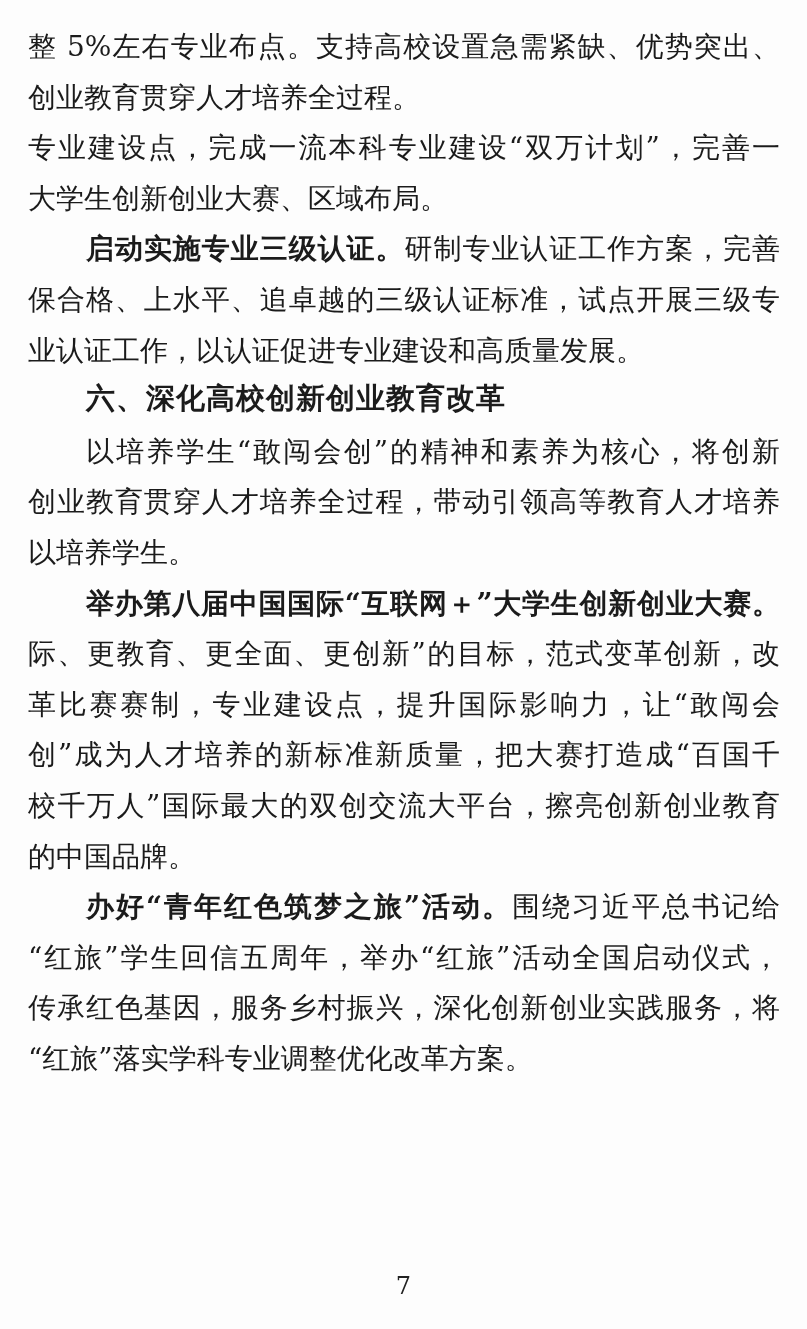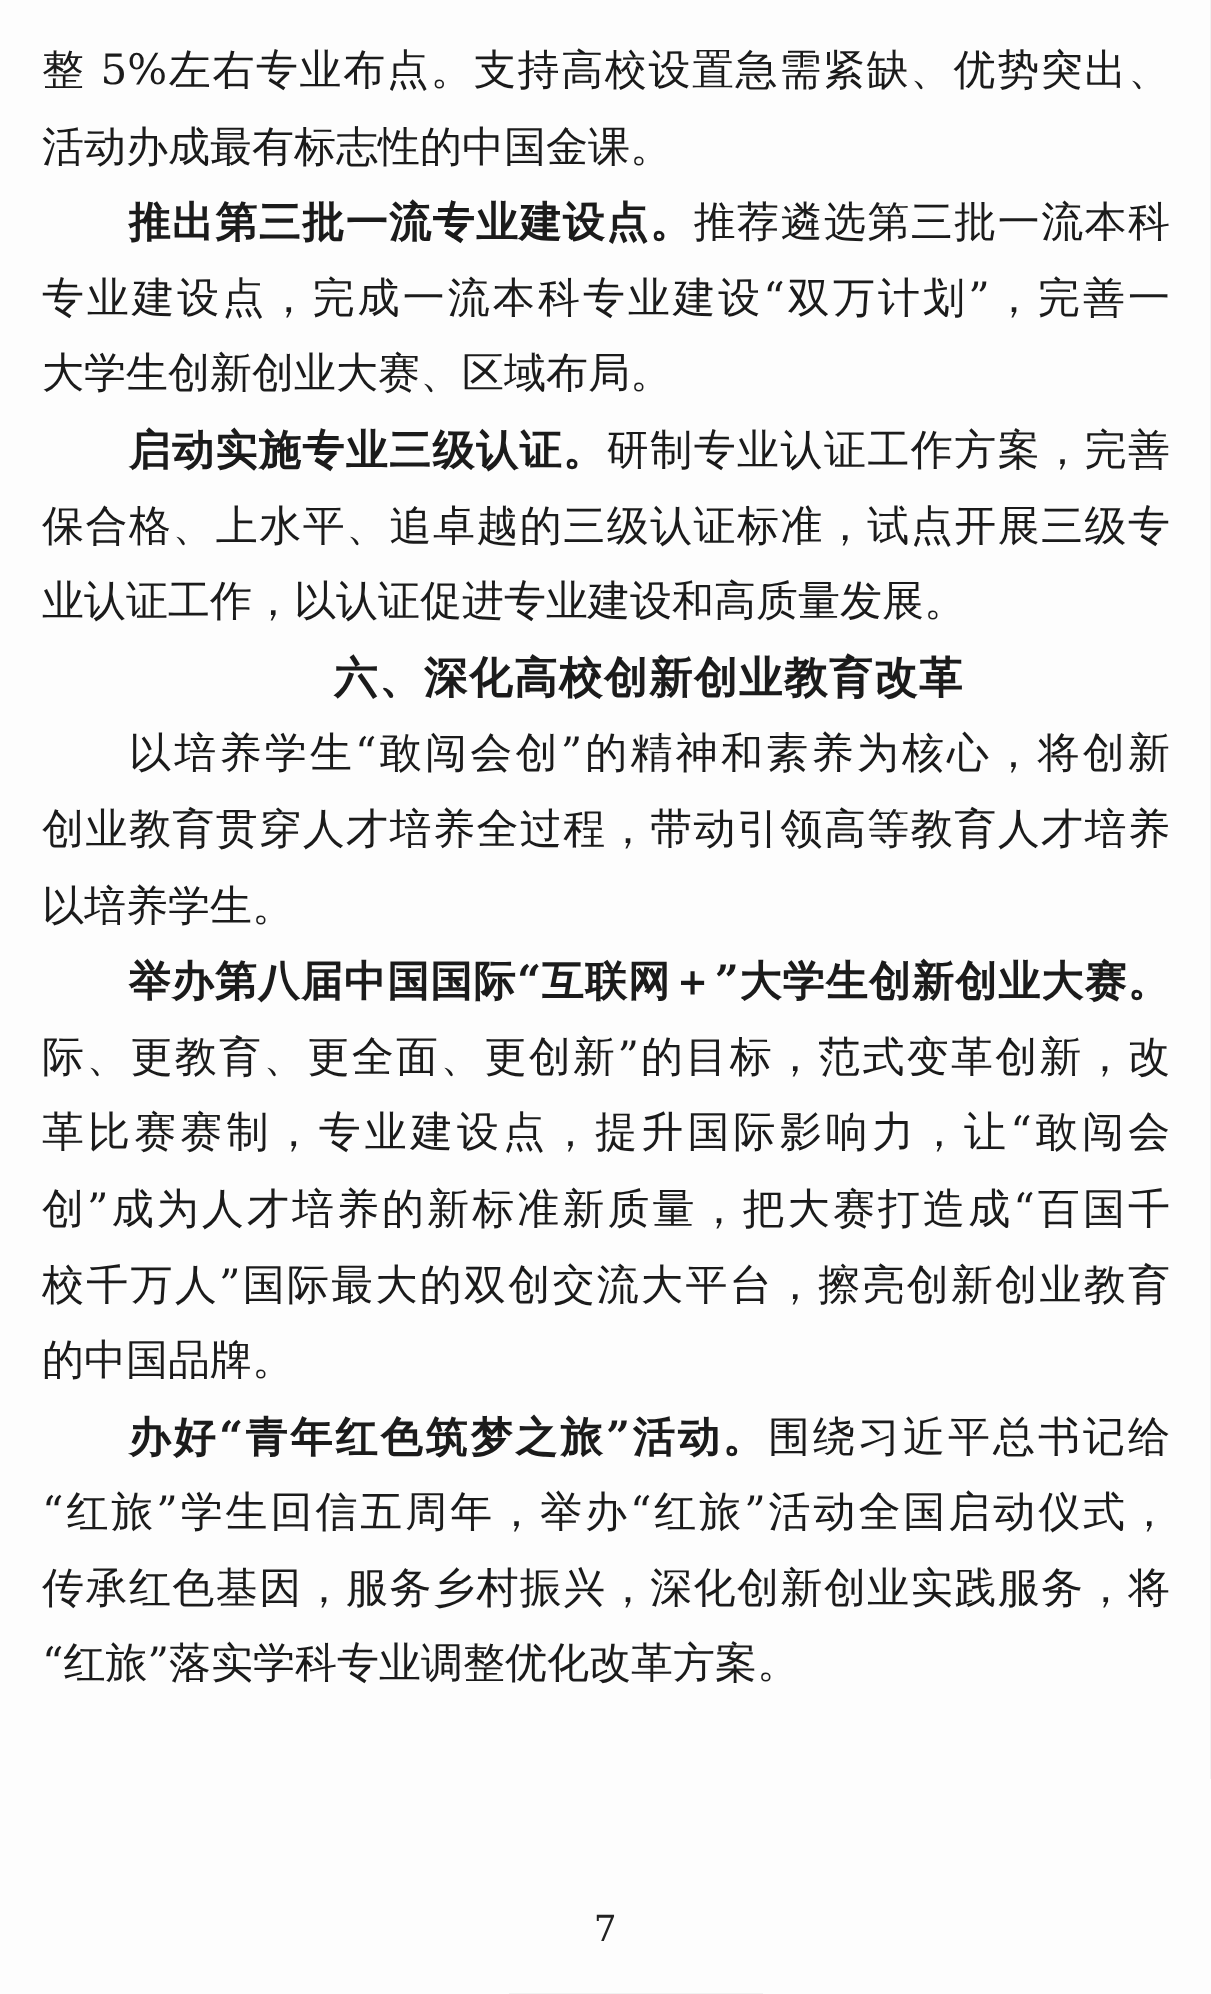--- a/index.html
+++ b/index.html
@@ -36,47 +36,45 @@
     text-align-last: justify;
     text-justify: inter-character;
   }
   .line.indent {
     text-indent: 58px;
   }
   .line .bold {
     font-weight: 700;
   }
   .line.heading {
-    font-family: Liberation Serif, serif;
+    font-family: Liberation Mono, monospace;
     font-weight: 700;
     font-size: 29px;
     letter-spacing: 1px;
-    text-align: center;
   }
   .page-number {
     position: absolute;
     top: 1266px;
     left: 0;
     width: 100%;
     height: 40px;
     line-height: 40px;
     text-align: center;
     font-size: 24px;
     font-family: "DejaVu Serif", "Liberation Serif", serif;
     color: #222222;
   }
 </style>
 </head>
 <body>
 
 <div class="page">
   <div class="text-block" id="text-block">
       <div class="line justify"><span class="">整 5%左右专业布点。支持高校设置急需紧缺、优势突出、</span></div>
-      <div class="line"><span class="">活动办成最有标志性的中国金课。</span></div>
-      <div class="line indent justify"><span class="bold">推出第三批一流专业建设点。</span><span class="">推荐遴选第三批一流本科</span></div>
+      <div class="line"><span class="">创业教育贯穿人才培养全过程。</span></div>
       <div class="line justify"><span class="">专业建设点，完成一流本科专业建设“双万计划”，完善一</span></div>
       <div class="line"><span class="">大学生创新创业大赛、区域布局。</span></div>
       <div class="line indent justify"><span class="bold">启动实施专业三级认证。</span><span class="">研制专业认证工作方案，完善</span></div>
       <div class="line justify"><span class="">保合格、上水平、追卓越的三级认证标准，试点开展三级专</span></div>
       <div class="line"><span class="">业认证工作，以认证促进专业建设和高质量发展。</span></div>
       <div class="line heading indent"><span class="bold">六、深化高校创新创业教育改革</span></div>
       <div class="line indent justify"><span class="">以培养学生“敢闯会创”的精神和素养为核心，将创新</span></div>
       <div class="line justify"><span class="">创业教育贯穿人才培养全过程，带动引领高等教育人才培养</span></div>
       <div class="line"><span class="">以培养学生。</span></div>
       <div class="line indent justify"><span class="bold">举办第八届中国国际“互联网＋”大学生创新创业大赛。</span></div>

